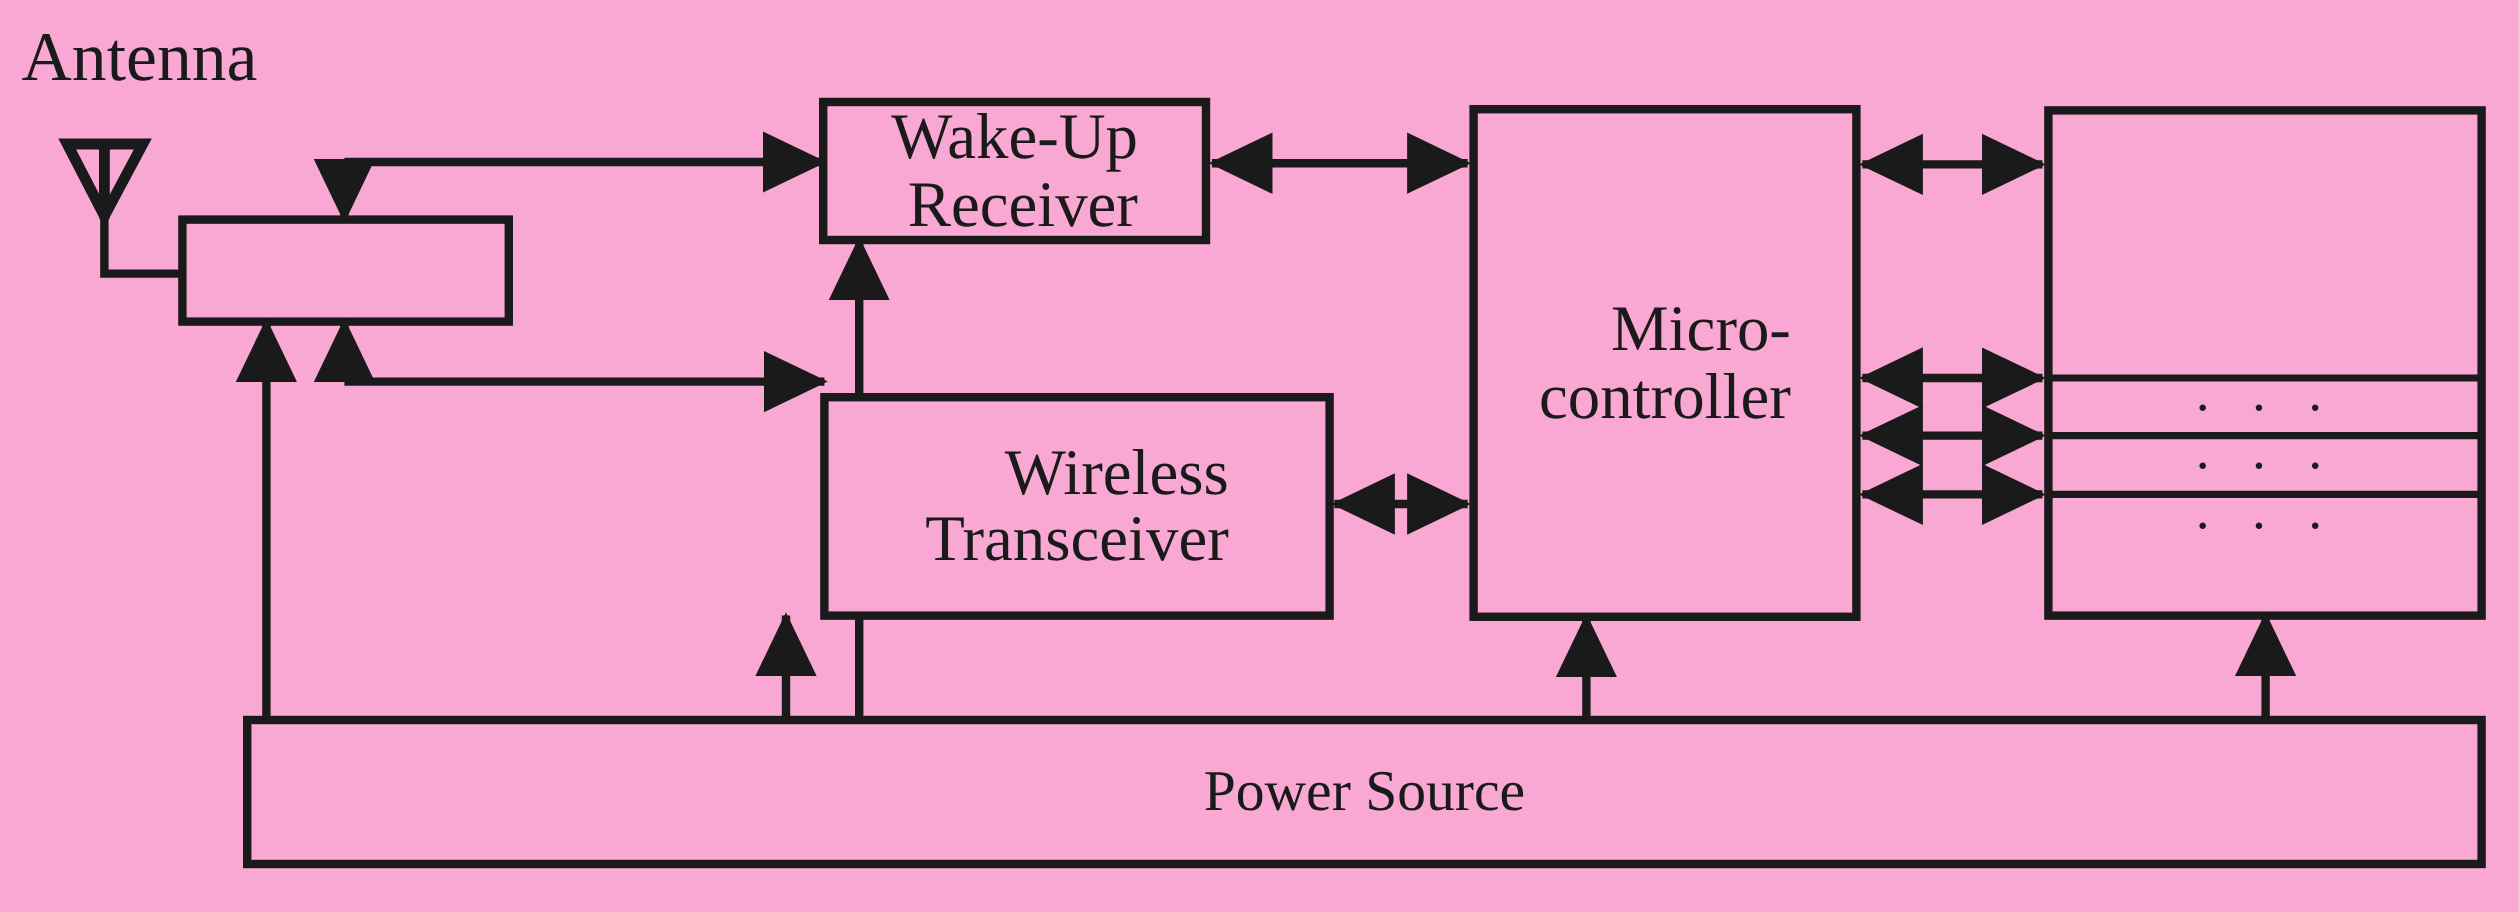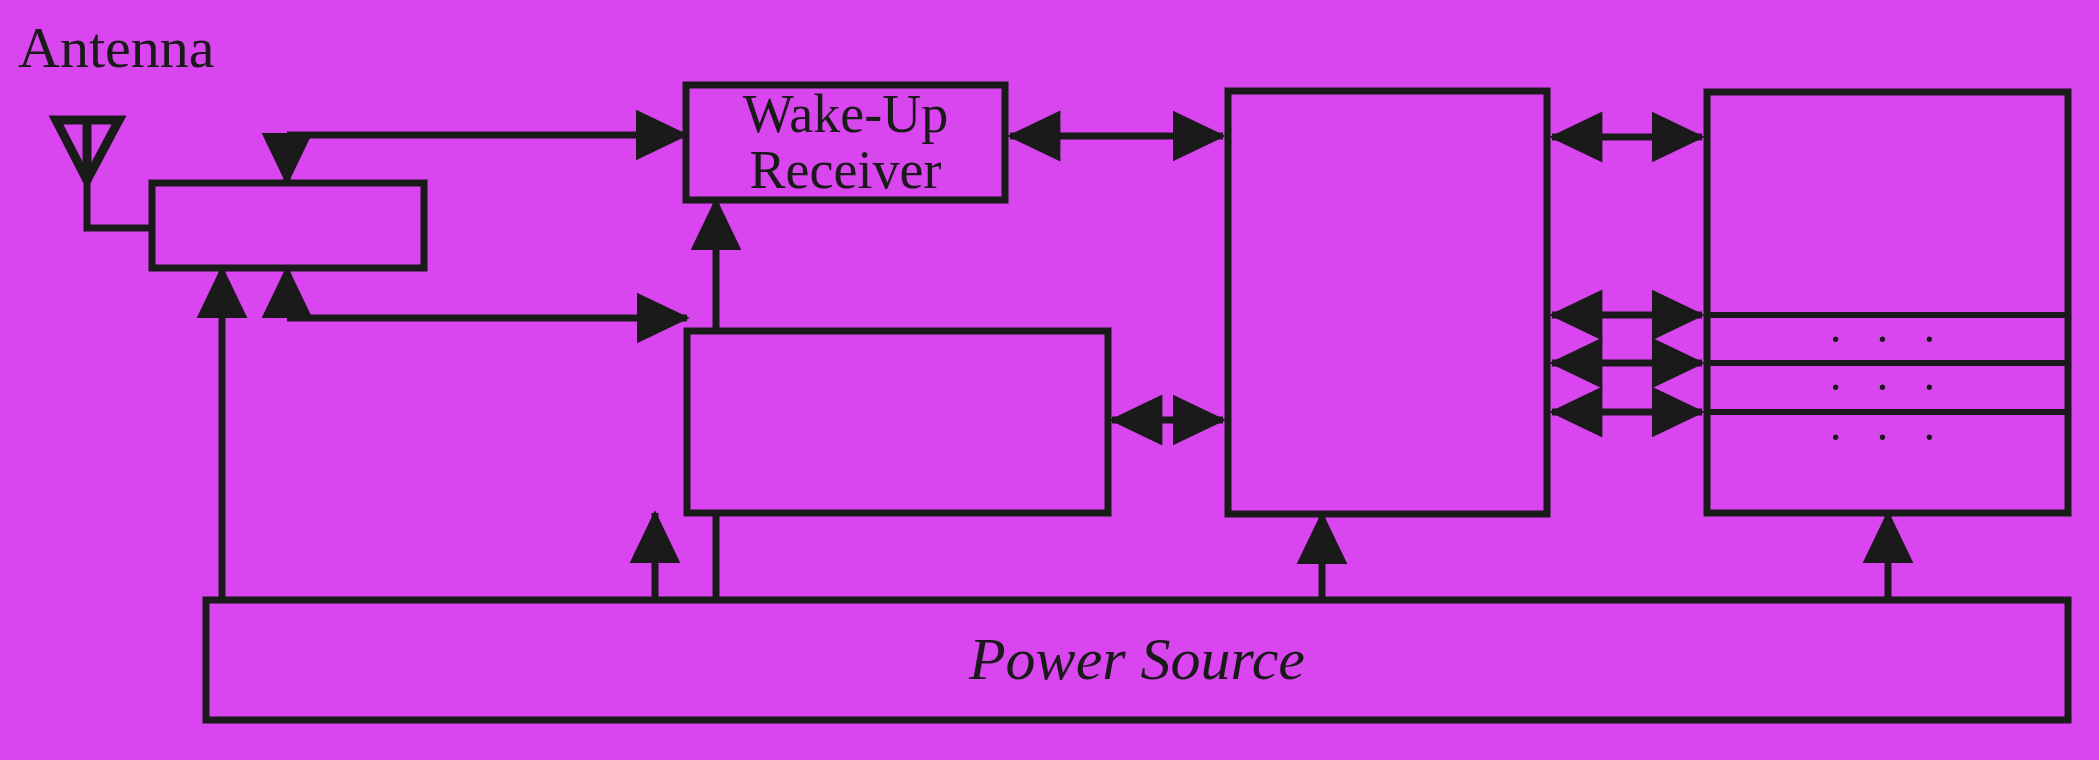--- a/index.html
+++ b/index.html
@@ -8,36 +8,36 @@
     padding: 0;
     background: #ffffff;
   }
   body {
     font-family: "Liberation Serif", "DejaVu Serif", serif;
   }
   #stage {
     position: relative;
     width: 2099px;
     height: 760px;
-    background: #d946ef;
+    background: #f9a8d4;
     overflow: hidden;
   }
   #diagram-svg {
     position: absolute;
     left: 0;
     top: 0;
     width: 2099px;
     height: 760px;
   }
   .blk-text {
     position: absolute;
     display: flex;
     align-items: center;
     justify-content: center;
-    text-align: center;
+    text-align: right;
     color: #1a1a1a;
     font-family: "Liberation Serif", "DejaVu Serif", serif;
     line-height: 1.02;
     white-space: pre-line;
     pointer-events: none;
     user-select: none;
   }
   .lbl-antenna {
     position: absolute;
     left: 18px;
@@ -48,21 +48,21 @@
     display: flex;
     align-items: center;
     justify-content: flex-start;
     color: #1a1a1a;
   }
   .t-rfswitch   { left: 152px; top: 183px;  width: 272px; height: 85px;  font-size: 54px; }
   .t-wakeup     { left: 686px; top: 85px;   width: 319px; height: 115px; font-size: 54px; }
   .t-wireless   { left: 687px; top: 331px;  width: 421px; height: 182px; font-size: 54px; }
   .t-micro      { left: 1228px; top: 91px;  width: 319px; height: 423px; font-size: 54px; }
   .t-sensors    { left: 1707px; top: 92px;  width: 361px; height: 223px; font-size: 54px; }
-  .t-power      { left: 206px; top: 600px;  width: 1862px; height: 120px; font-size: 60px; font-style: italic; }
+  .t-power      { left: 206px; top: 600px;  width: 1862px; height: 120px; font-size: 48px; }
   .ell {
     position: absolute;
     display: flex;
     align-items: center;
     justify-content: center;
     font-size: 46px;
     letter-spacing: 10px;
     color: #1a1a1a;
     user-select: none;
     pointer-events: none;
@@ -131,19 +131,23 @@
       <path d="M1322,600 L1322,514" marker-end="url(#ah)" stroke-width="7"></path>
       <path d="M1888,600 L1888,513" marker-end="url(#ah)" stroke-width="7"></path>
 
     </g>
   </svg>
 
   <div class="lbl-antenna">Antenna</div>
 
   <div class="blk-text t-wakeup">Wake-Up
 Receiver</div>
+  <div class="blk-text t-wireless">Wireless
+Transceiver</div>
+  <div class="blk-text t-micro">Micro-
+controller</div>
   <div class="blk-text t-power">Power Source</div>
 
   <div class="ell ell-1">· · ·</div>
   <div class="ell ell-2">· · ·</div>
   <div class="ell ell-3">· · ·</div>
 
 </div>
 
 </body></html>

